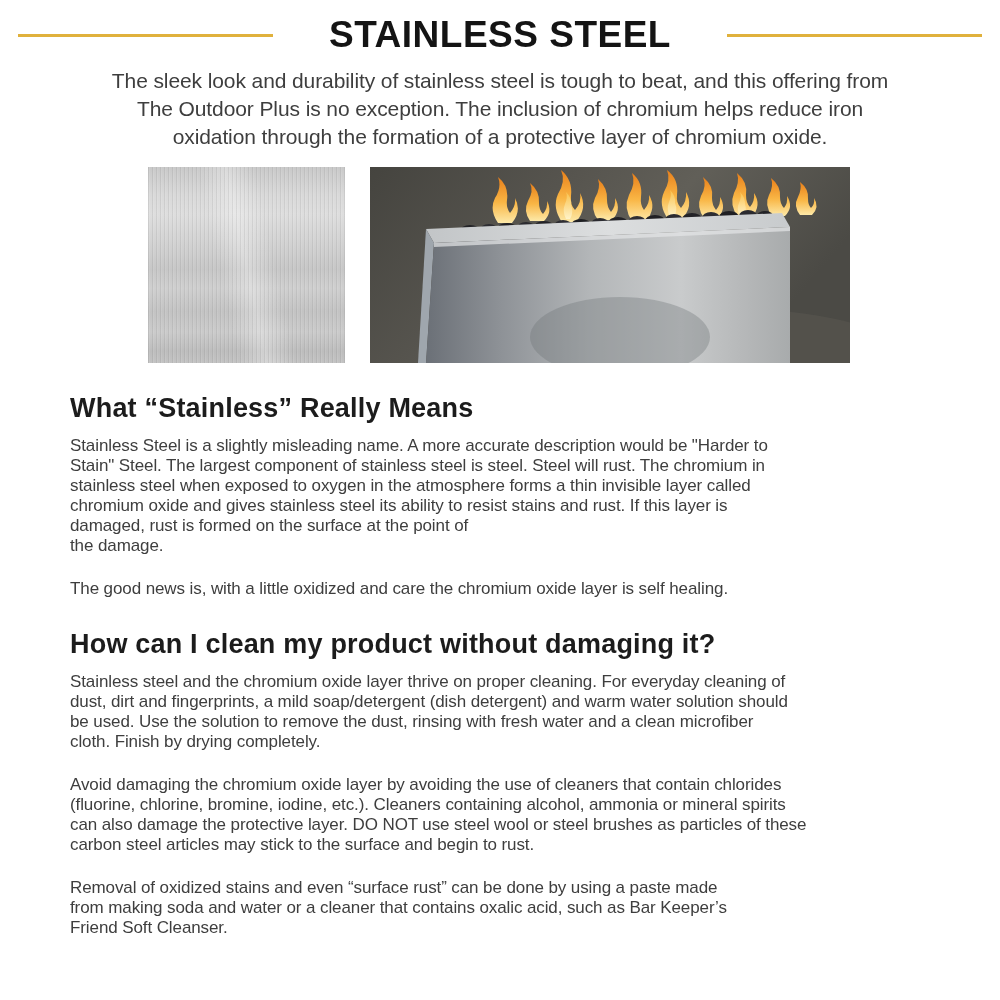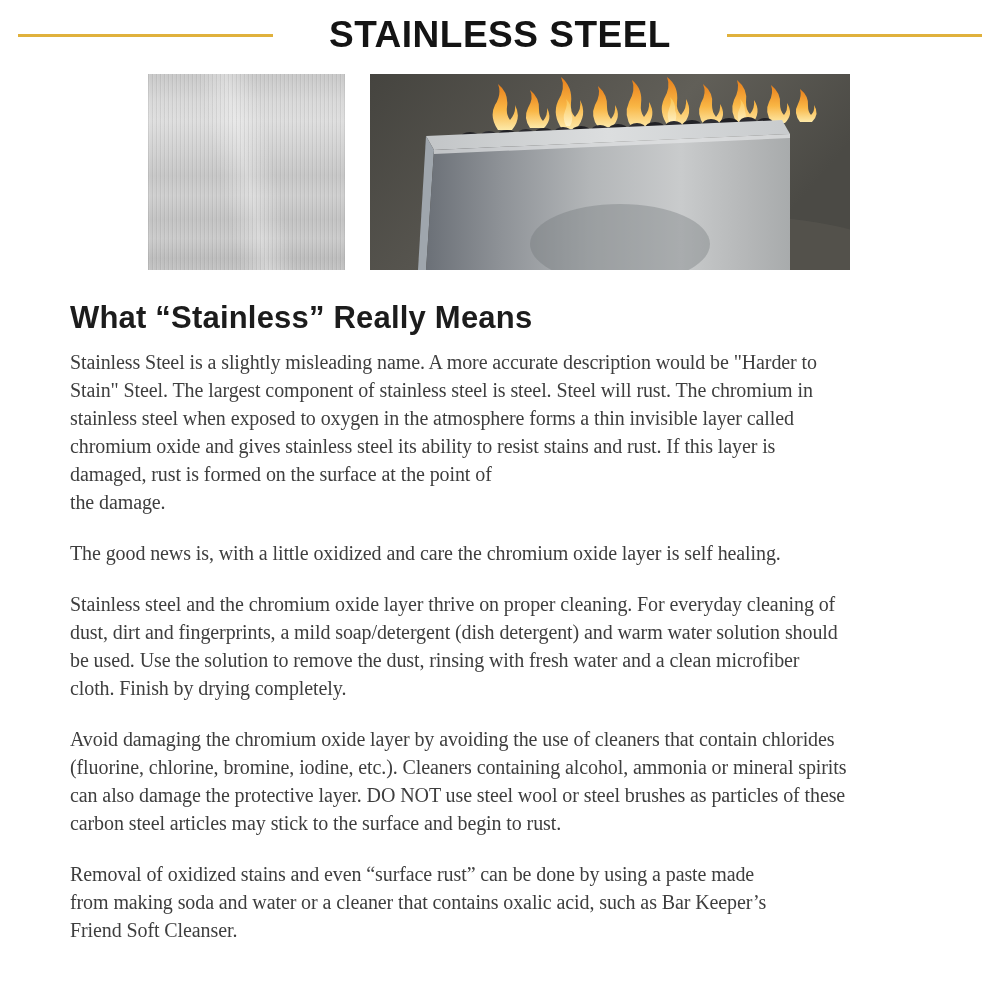--- a/index.html
+++ b/index.html
@@ -61,44 +61,46 @@
       linear-gradient(78deg, rgba(255,255,255,0) 38%, rgba(255,255,255,0.30) 50%, rgba(255,255,255,0) 62%),
       linear-gradient(180deg, #c9c9c9 0%, #d9d9d9 14%, #dedede 24%, #d3d3d3 38%, #c7c7c7 52%, #cfcfcf 62%, #c3c3c3 74%, #cbcbcb 84%, #bdbdbd 94%, #c3c3c3 100%);
   }
   .fire-pit { width: 480px; }
   .fire-pit svg { display: block; }
 
   
   main { margin: 0 70px; }
   h2 {
     margin: 30px 0 12px;
-    font-size: 31px;
+    font-size: 27px;
     font-weight: 700;
     letter-spacing: 0.2px;
     color: #1c1c1c;
   }
   .body-par {
     margin: 0 0 23px;
-    font-size: 20px;
-    line-height: 28px;
+    font-size: 17px;
+    line-height: 20px;
     white-space: pre-line;
     letter-spacing: -0.1px;
     color: #3e3e3e;
-    font-family: Liberation Serif, serif;
   }
 </style>
 </head>
 <body>
 
 <header>
   <div class="title-row">
     <span class="rule" style="background: rgb(224, 177, 60);"></span>
     <h1>STAINLESS STEEL</h1>
     <span class="rule" style="background: rgb(224, 177, 60);"></span>
   </div>
+  <p class="intro">The sleek look and durability of stainless steel is tough to beat, and this offering from
+The Outdoor Plus is no exception. The inclusion of chromium helps reduce iron
+oxidation through the formation of a protective layer of chromium oxide.</p>
 </header>
 
 <div class="images-row">
 
   <div class="img-box steel-texture" role="img" aria-label="Brushed stainless steel texture swatch"></div>
 
   <div class="img-box fire-pit" role="img" aria-label="Stainless steel rectangular fire pit with flames over black lava rock">
     <svg width="480" height="196" viewBox="0 0 480 196" xmlns="http://www.w3.org/2000/svg">
       <defs>
         <linearGradient id="bg" x1="0" y1="0" x2="1" y2="0.35">
@@ -188,20 +190,21 @@
     <p class="body-par">Stainless Steel is a slightly misleading name. A more accurate description would be "Harder to
 Stain" Steel. The largest component of stainless steel is steel. Steel will rust. The chromium in
 stainless steel when exposed to oxygen in the atmosphere forms a thin invisible layer called
 chromium oxide and gives stainless steel its ability to resist stains and rust. If this layer is
 damaged, rust is formed on the surface at the point of
 the damage.</p>
     <p class="body-par">The good news is, with a little oxidized and care the chromium oxide layer is self healing.</p>
   </section>
 
   <section>
+    <h2>How can I clean my product without damaging it?</h2>
     <p class="body-par">Stainless steel and the chromium oxide layer thrive on proper cleaning. For everyday cleaning of
 dust, dirt and fingerprints, a mild soap/detergent (dish detergent) and warm water solution should
 be used. Use the solution to remove the dust, rinsing with fresh water and a clean microfiber
 cloth. Finish by drying completely.</p>
     <p class="body-par">Avoid damaging the chromium oxide layer by avoiding the use of cleaners that contain chlorides
 (fluorine, chlorine, bromine, iodine, etc.).  Cleaners containing alcohol, ammonia or mineral spirits
 can also damage the protective layer. DO NOT use steel wool or steel brushes as particles of these
 carbon steel articles may stick to the surface and begin to rust.</p>
     <p class="body-par">Removal of oxidized stains and even “surface rust” can be done by using a paste made
 from making soda and water or a cleaner that contains oxalic acid, such as Bar Keeper’s

